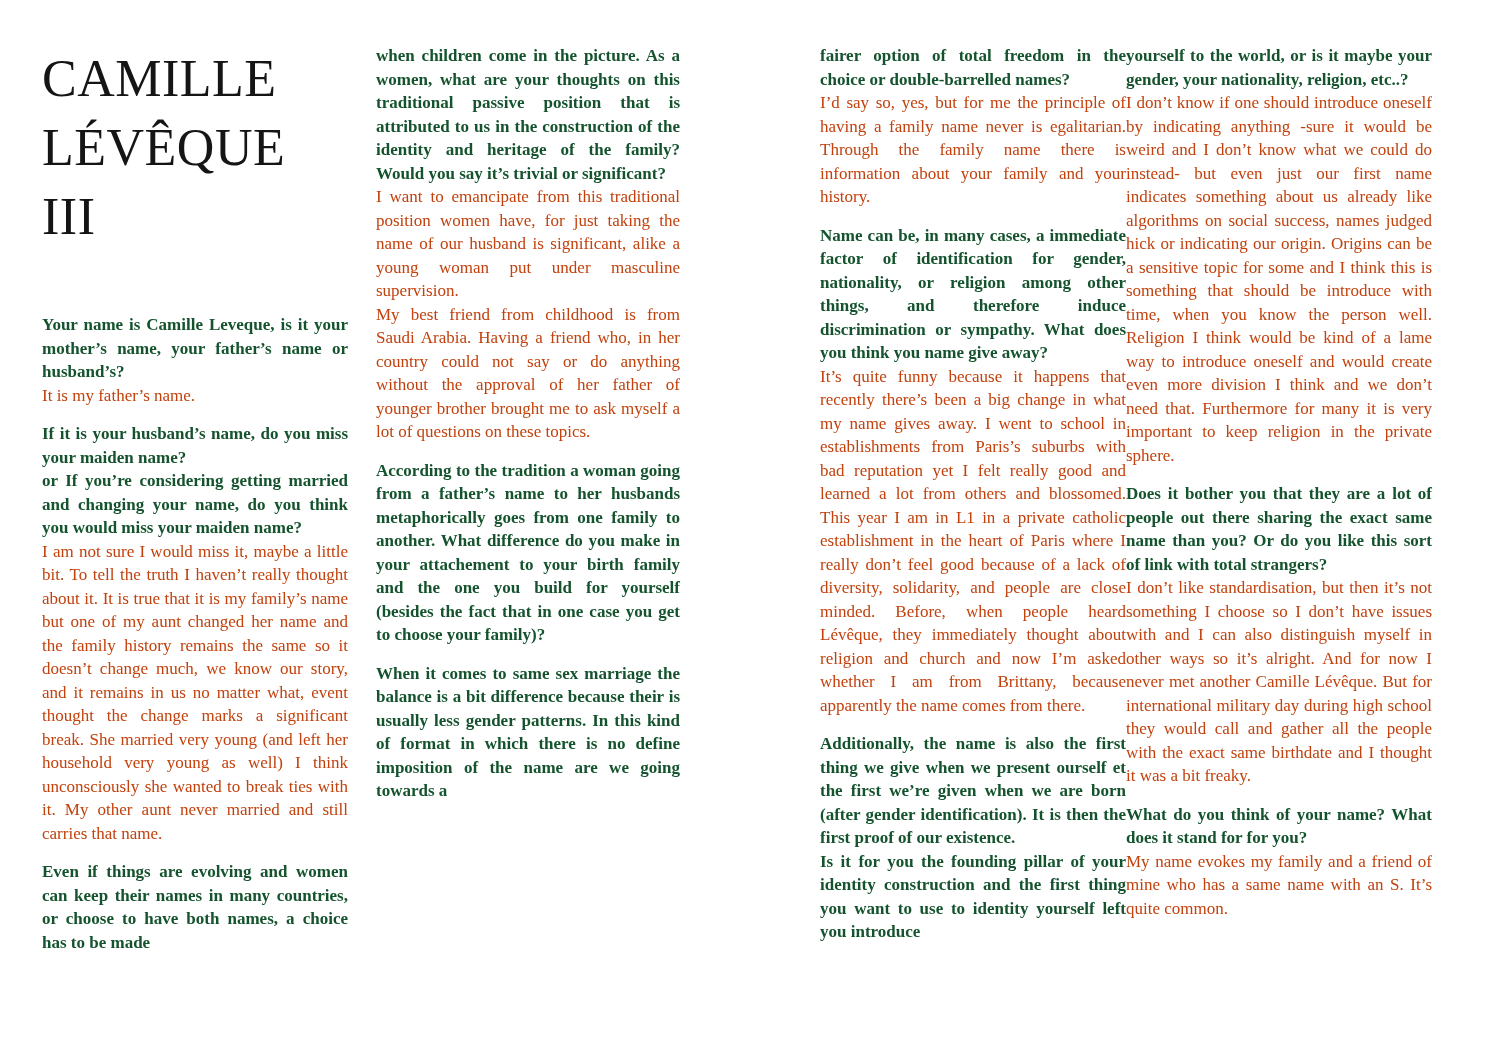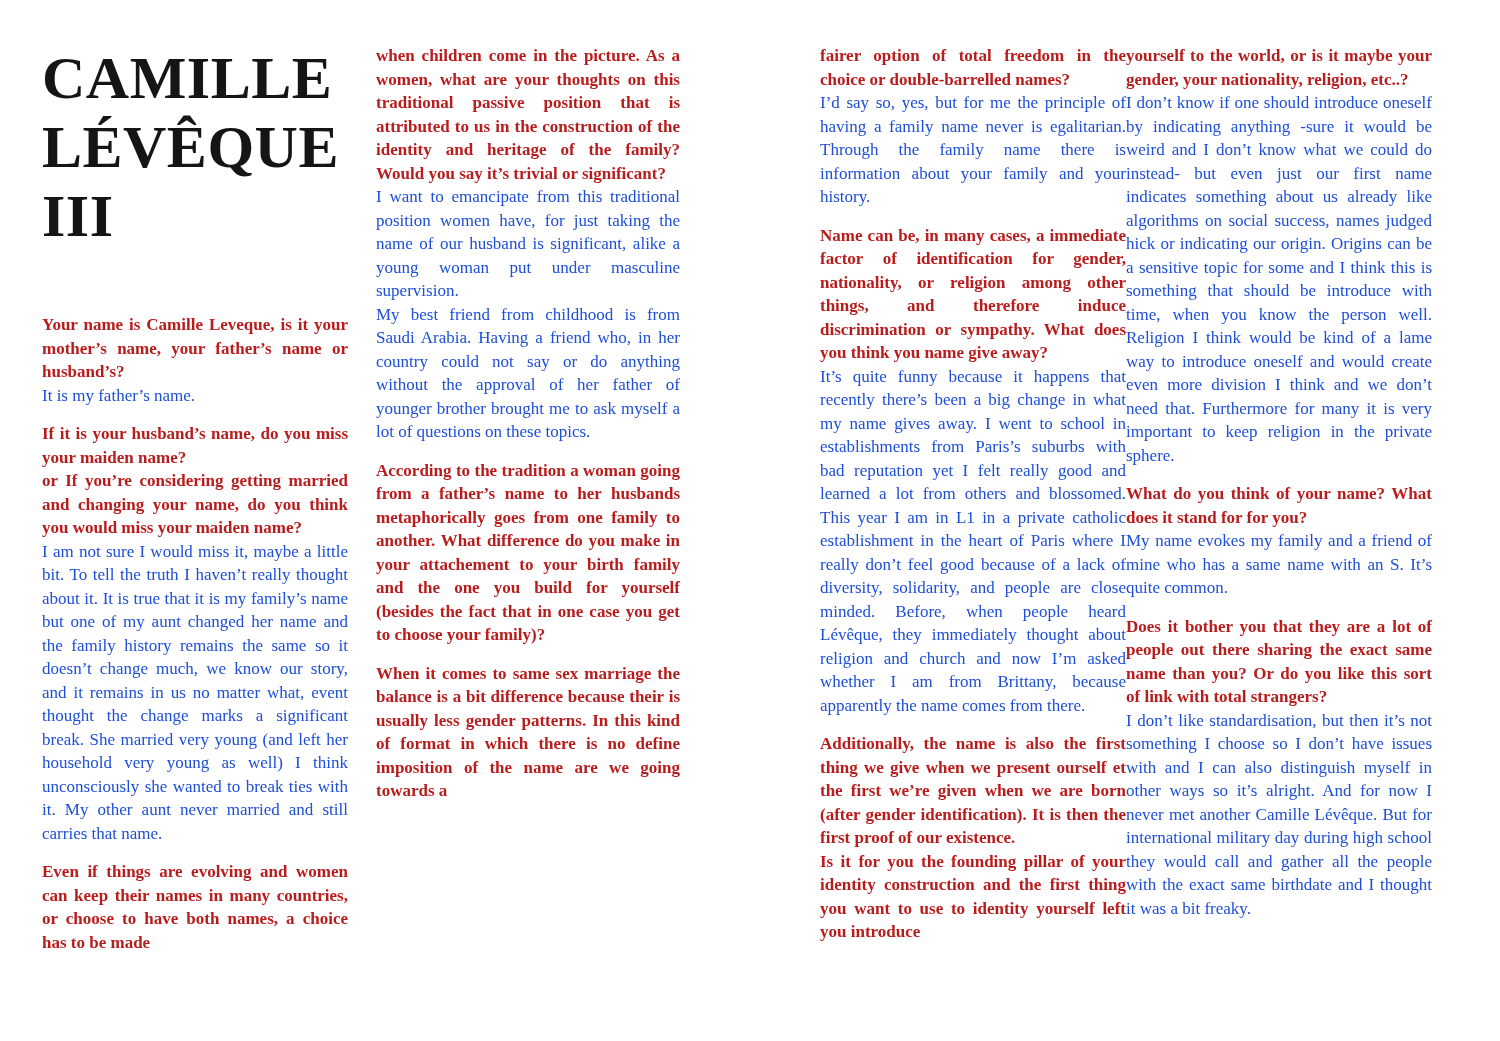--- a/index.html
+++ b/index.html
@@ -24,43 +24,43 @@
   }
   .col {
     box-sizing: border-box;
     flex: 0 0 auto;
   }
   .col-1 { width: 306px; margin-right: 28px; }
   .col-2 { width: 304px; margin-right: 140px; }
   .col-3 { width: 306px; }
   .col-4 { width: 306px; }
   .page-title {
-    font-size: 60px;
-    font-weight: bold;
+    font-size: 52px;
+    font-weight: normal;
     line-height: 69px;
     letter-spacing: 0.5px;
     color: #151515;
     margin-bottom: 62px;
   }
   .group {
     margin-bottom: 15px;
   }
   .group p {
     margin: 0;
     font-size: 17px;
     line-height: 23.5px;
     text-align: justify;
     text-justify: inter-word;
     hyphens: auto;
     -webkit-hyphens: auto;
-    color: #1d4ed8;
+    color: #c2410c;
   }
   .group p.q {
     font-weight: bold;
-    color: #b91c1c;
+    color: #14532d;
   }
 </style>
 </head>
 <body>
 
 <div class="spread">
   <div class="col col-1">
     <div class="page-title">
         <div>CAMILLE</div>
         <div>LÉVÊQUE</div>
@@ -105,21 +105,21 @@
         <p class="q">Additionally, the name is also the first thing we give when we present ourself et the first we’re given when we are born (after gender identification). It is then the first proof of our existence.</p>
         <p class="q">Is it for you the founding pillar of your identity construction and the first thing you want to use to identity yourself left you introduce</p>
       </div>
     </div>
   <div class="col col-4">
       <div class="group">
         <p class="q">yourself to the world, or is it maybe your gender, your nationality, religion, etc..?</p>
         <p class="a">I don’t know if one should introduce oneself by indicating anything -sure it would be weird and I don’t know what we could do instead- but even just our first name indicates something about us already like algorithms on social success, names judged hick or indicating our origin. Origins can be a sensitive topic for some and I think this is something that should be introduce with time, when you know the person well. Religion I think would be kind of a lame way to introduce oneself and would create even more division I think and we don’t need that. Furthermore for many it is very important to keep religion in the private sphere.</p>
       </div>
       <div class="group">
+        <p class="q">Does it bother you that they are a lot of people out there sharing the exact same name than you? Or do you like this sort of link with total strangers?</p>
+        <p class="a">I don’t like standardisation, but then it’s not something I choose so I don’t have issues with and I can also distinguish myself in other ways so it’s alright. And for now I never met another Camille Lévêque. But for international military day during high school they would call and gather all the people with the exact same birthdate and I thought it was a bit freaky.</p>
+      </div>
+      <div class="group">
         <p class="q">What do you think of your name? What does it stand for for you?</p>
         <p class="a">My name evokes my family and a friend of mine who has a same name with an S. It’s quite common.</p>
-      </div>
-      <div class="group">
-        <p class="q">Does it bother you that they are a lot of people out there sharing the exact same name than you? Or do you like this sort of link with total strangers?</p>
-        <p class="a">I don’t like standardisation, but then it’s not something I choose so I don’t have issues with and I can also distinguish myself in other ways so it’s alright. And for now I never met another Camille Lévêque. But for international military day during high school they would call and gather all the people with the exact same birthdate and I thought it was a bit freaky.</p>
       </div>
     </div>
 </div>
 
 </body></html>

